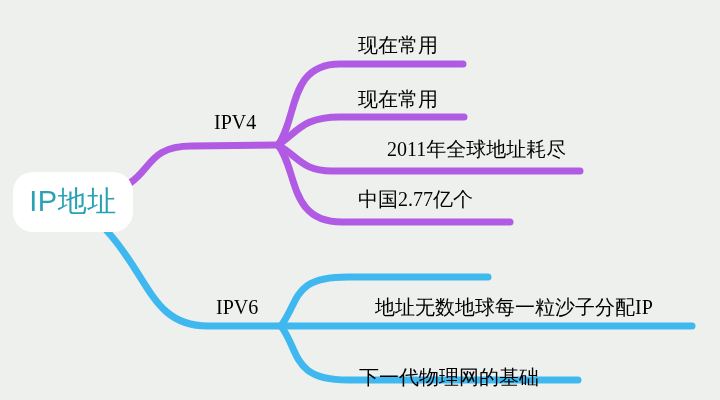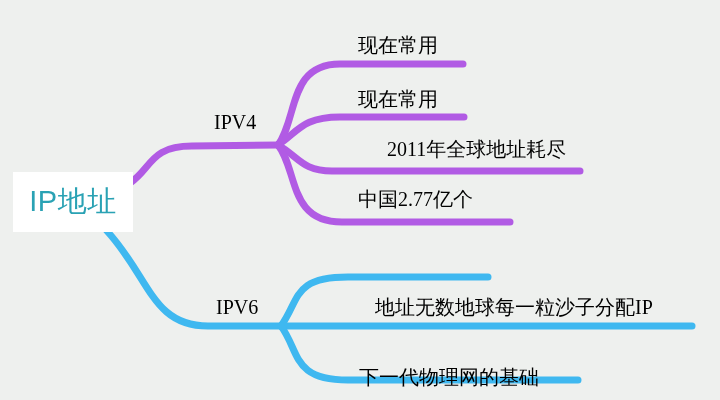--- a/index.html
+++ b/index.html
@@ -22,21 +22,21 @@
     stroke-linecap:round;
     stroke-linejoin:round;
   }
   .purple path{stroke:#b15be4;}
   .blue path{stroke:#3fb8f0;}
   .root-node{
     position:absolute;
     left:13px;top:172px;
     width:120px;height:60px;
     background:#ffffff;
-    border-radius:0;
+    border-radius:20px;
     display:flex;align-items:center;justify-content:center;
     cursor:pointer;
   }
   .root-node span{
     color:#2aa2b4;
     font-size:29px;
     font-weight:400;
     letter-spacing:0.5px;
   }
   .node{

